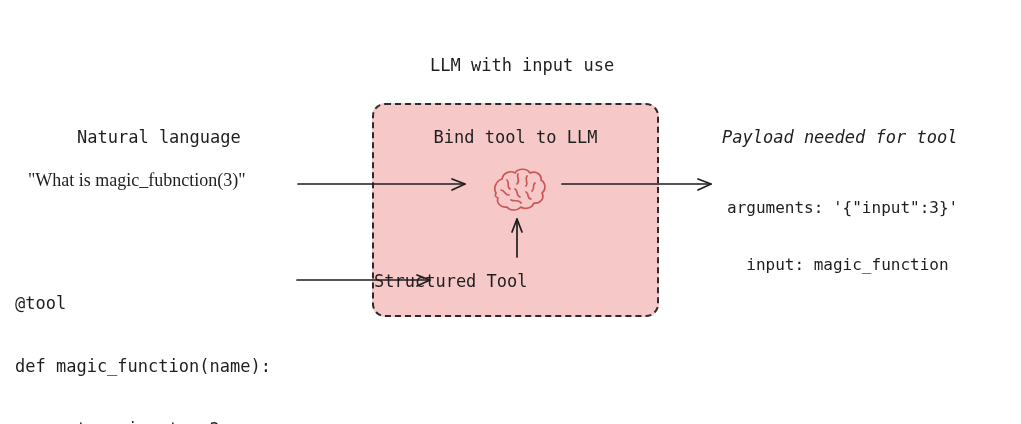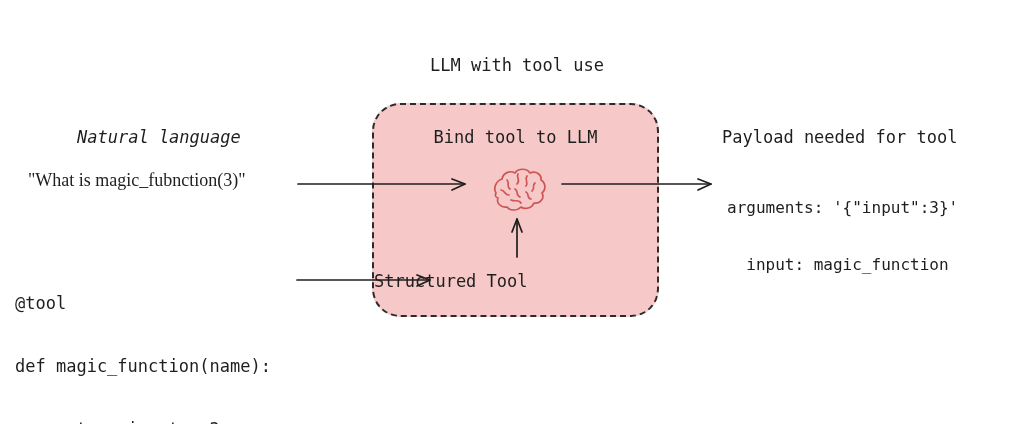--- a/index.html
+++ b/index.html
@@ -13,59 +13,59 @@
     overflow: hidden;
   }
   .mono {
     font-family: "DejaVu Sans Mono", monospace;
     font-size: 17px;
     line-height: 21px;
     color: var(--text, #1e1e1e);
     white-space: pre;
   }
   .title { position: absolute; left: 430px; top: 55px; }
-  .nl-label { position: absolute; left: 77px; top: 127px; font-style: italic; }
+  .nl-label { position: absolute; left: 77px; top: 127px; }
   .quote {
     position: absolute; left: 28px; top: 168px;
     font-family: cursive;
     font-size: 18px;
     line-height: 24px;
     color: var(--text, #1e1e1e);
     white-space: pre;
   }
   .code-block { position: absolute; left: 15px; top: 251px; }
   .code-block .line { display: block; }
   .llm-box {
     position: absolute;
     left: 372px; top: 103px;
     width: 287px; height: 214px;
     box-sizing: border-box;
     background: var(--box-fill, #f7c8c8);
     border: 2.2px dashed var(--box-border, #2b2b2b);
-    border-radius: 28px;
+    border-radius: 13px;
   }
   .box-title { position: absolute; left: 0; top: 22px; width: 100%; text-align: center; }
   .brain { position: absolute; left: 113px; top: 59px; width: 62px; height: 52px; color: var(--brain-stroke, #cc5656); }
   .structured-tool { position: absolute; left: 0; top: 166px; width: 100%; text-align: left; }
-  .payload-label { position: absolute; left: 722px; top: 127px; }
+  .payload-label { position: absolute; left: 722px; top: 127px; font-style: italic; }
   .payload-lines { position: absolute; left: 727px; top: 160px; font-size: 16px; line-height: 19px; }
   .payload-lines .line { display: block; }
   .arrows {
     position: absolute; left: 0; top: 0; width: 1021px; height: 424px;
     color: var(--arrow, #1e1e1e);
     pointer-events: none;
   }
   svg { display: block; }
 </style>
 </head>
 <body>
 
 <div class="canvas">
 
-  <div class="mono title">LLM with tool use</div>
+  <div class="mono title">LLM with input use</div>
 
   <div class="mono nl-label">Natural language</div>
   <div class="quote">"What is magic_fubnction(3)"</div>
   <div class="mono code-block">
     <span class="line">@tool</span>
     <span class="line">def magic_function(name):</span>
     <span class="line">    return input + 2</span>
   </div>
 
   <div class="llm-box">

